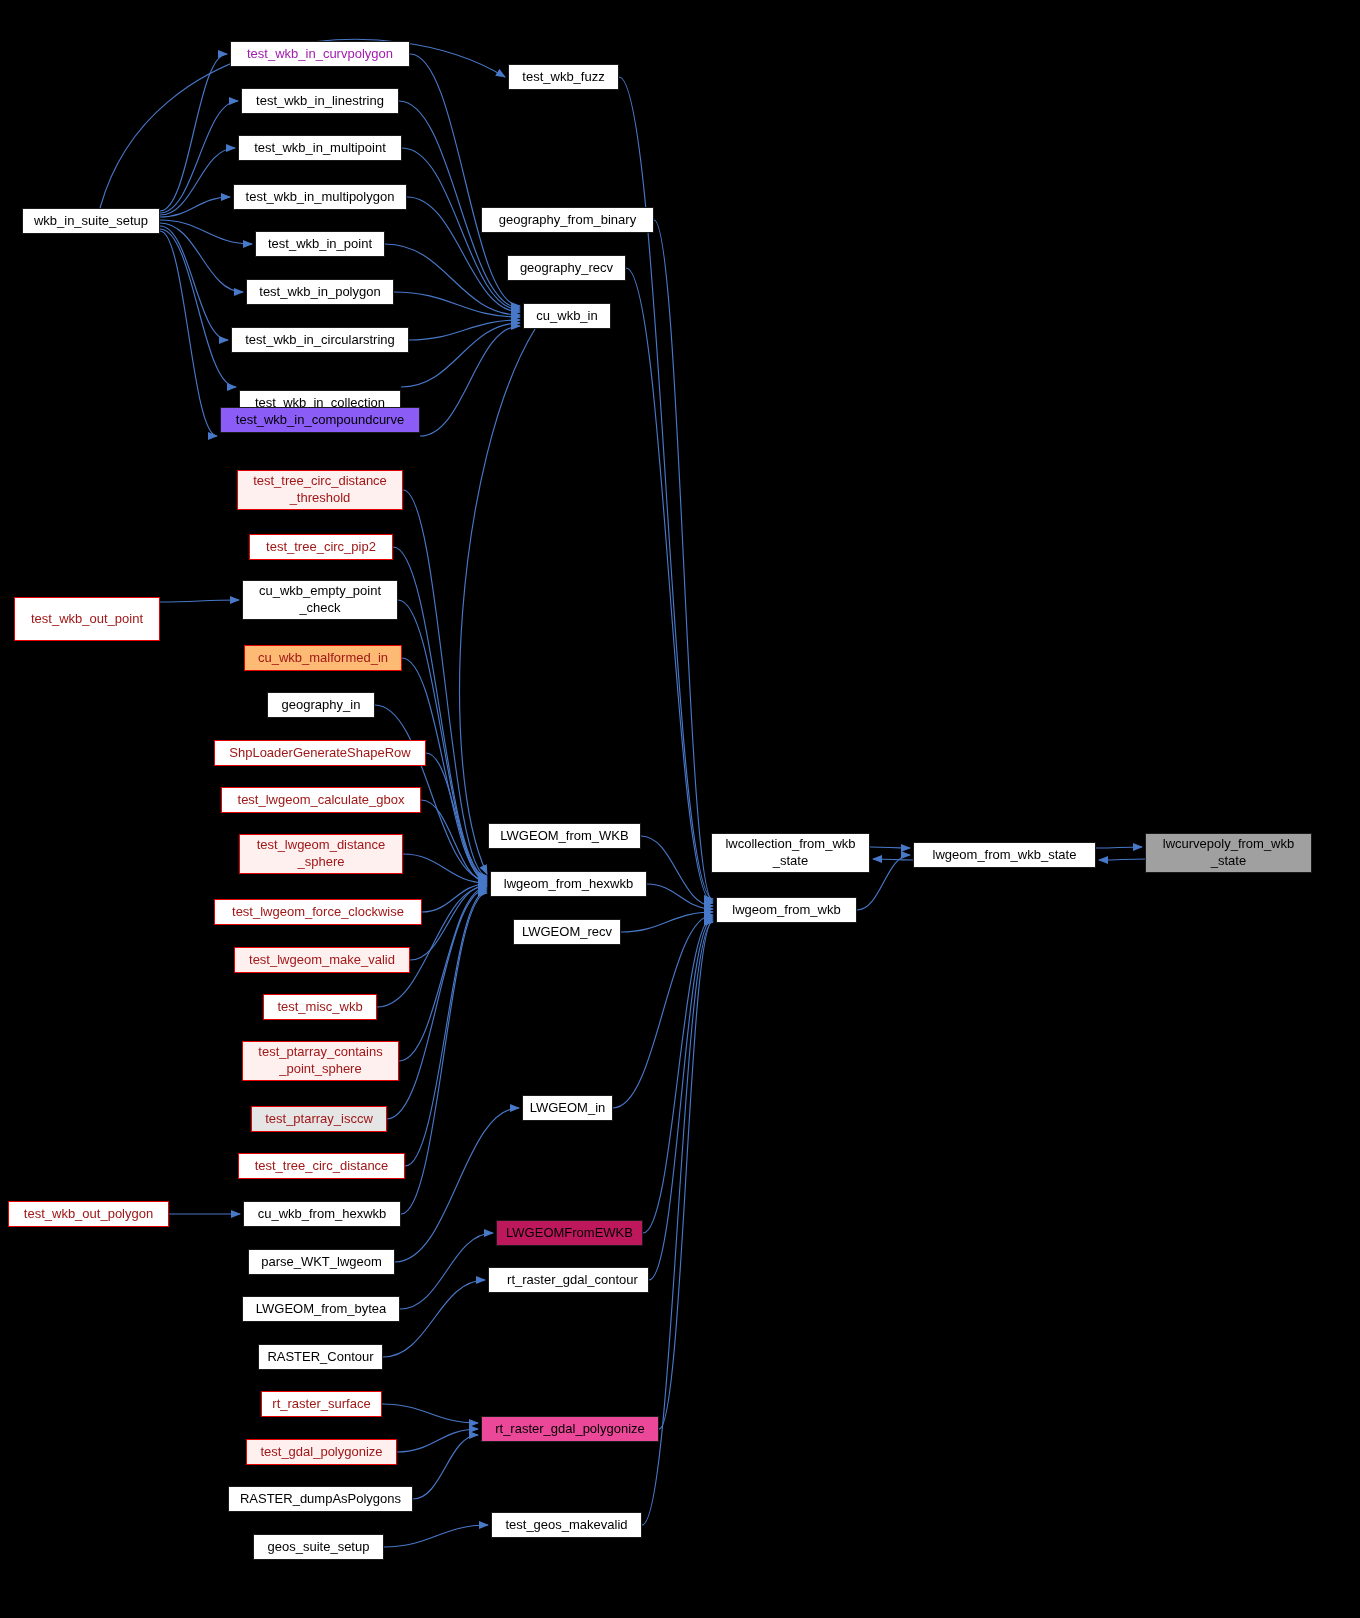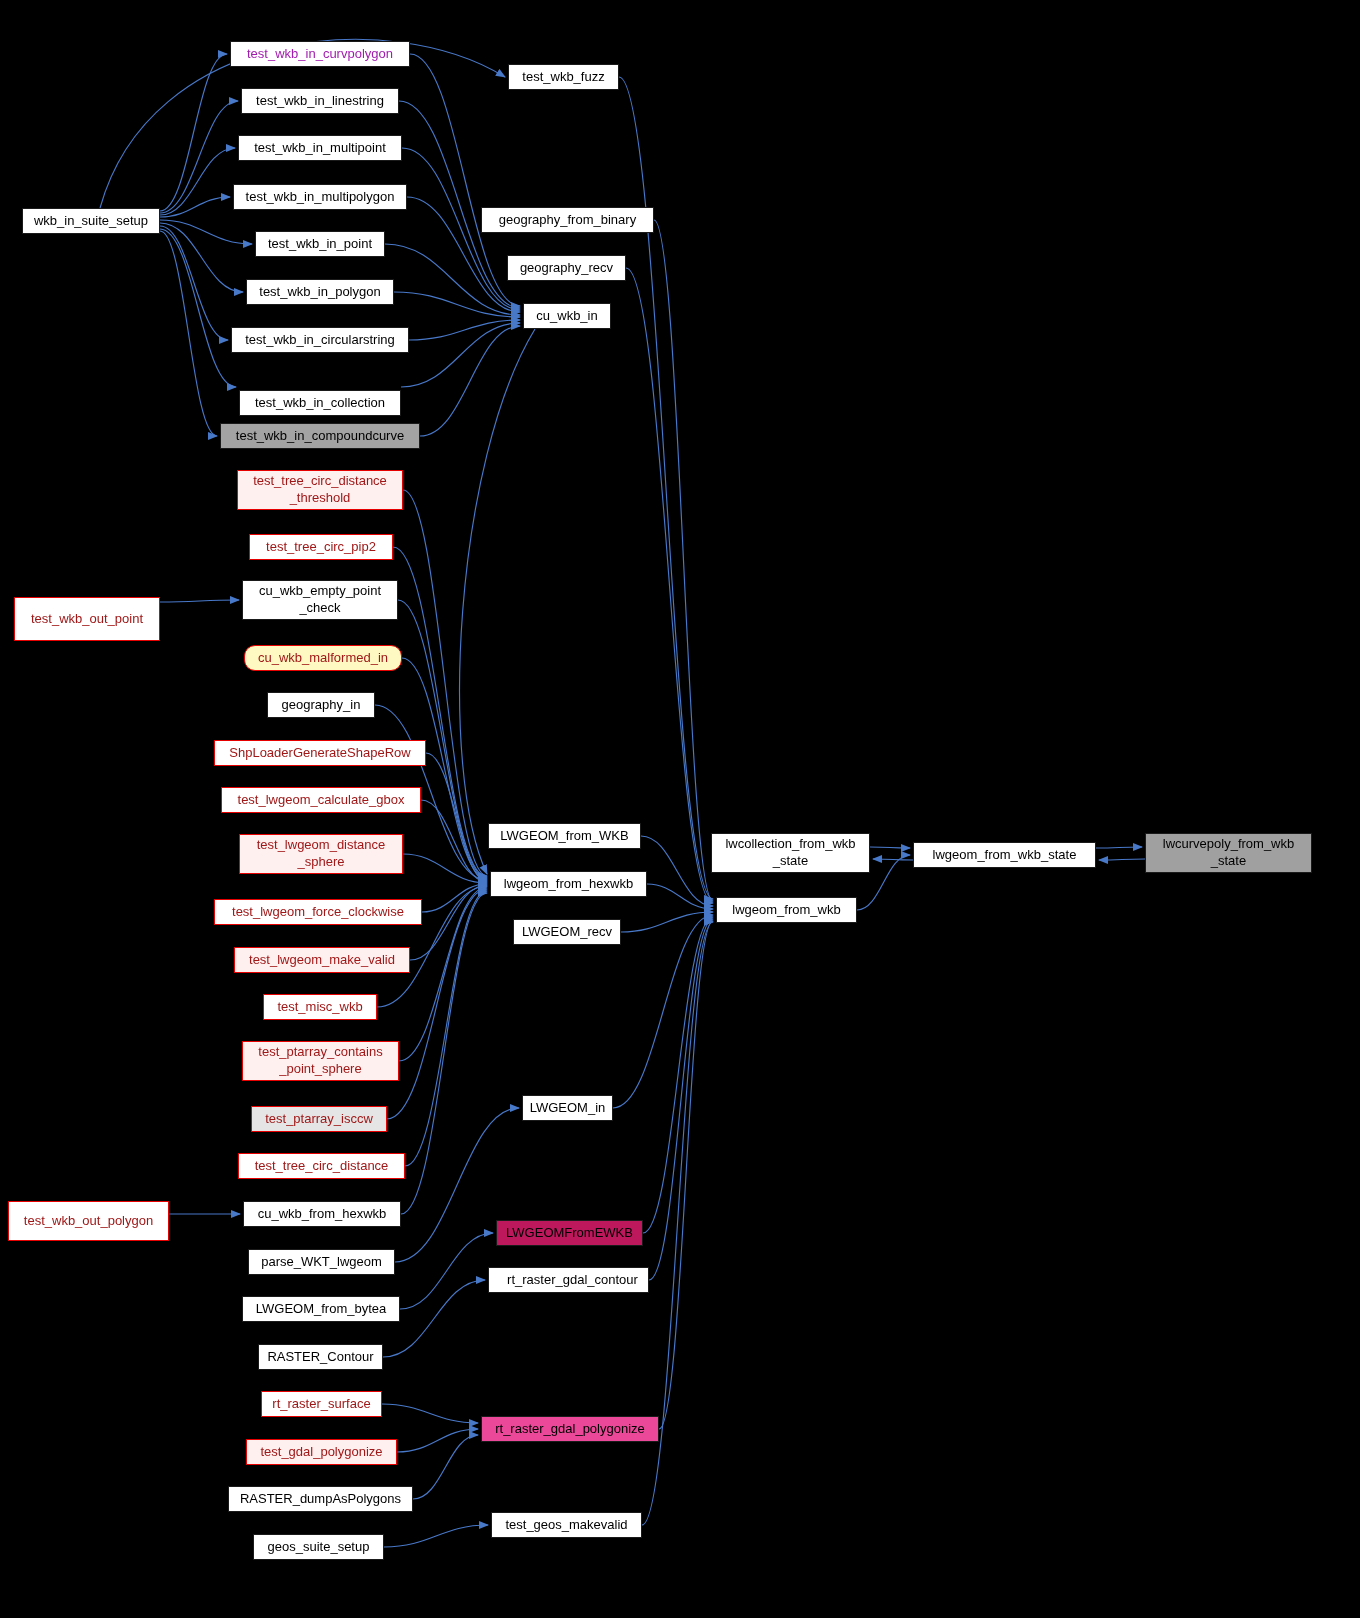--- a/index.html
+++ b/index.html
@@ -100,27 +100,27 @@
     </svg>
     <div class="node" style="left: 22px; top: 208px; width: 138px; height: 26px; background: rgb(255, 255, 255); border-color: rgb(26, 26, 26); color: rgb(0, 0, 0);">wkb_in_suite_setup</div>
     <div class="node" style="left: 230px; top: 41px; width: 180px; height: 26px; background: rgb(255, 255, 255); border-color: rgb(26, 26, 26); color: #a21caf;">test_wkb_in_curvpolygon</div>
     <div class="node" style="left: 241px; top: 88px; width: 158px; height: 26px; background: rgb(255, 255, 255); border-color: rgb(26, 26, 26); color: rgb(0, 0, 0);">test_wkb_in_linestring</div>
     <div class="node" style="left: 238px; top: 135px; width: 164px; height: 26px; background: rgb(255, 255, 255); border-color: rgb(26, 26, 26); color: rgb(0, 0, 0);">test_wkb_in_multipoint</div>
     <div class="node" style="left: 233px; top: 184px; width: 174px; height: 26px; background: rgb(255, 255, 255); border-color: rgb(26, 26, 26); color: rgb(0, 0, 0);">test_wkb_in_multipolygon</div>
     <div class="node" style="left: 255px; top: 231px; width: 130px; height: 26px; background: rgb(255, 255, 255); border-color: rgb(26, 26, 26); color: rgb(0, 0, 0);">test_wkb_in_point</div>
     <div class="node" style="left: 246px; top: 279px; width: 148px; height: 26px; background: rgb(255, 255, 255); border-color: rgb(26, 26, 26); color: rgb(0, 0, 0);">test_wkb_in_polygon</div>
     <div class="node" style="left: 231px; top: 327px; width: 178px; height: 26px; background: rgb(255, 255, 255); border-color: rgb(26, 26, 26); color: rgb(0, 0, 0);">test_wkb_in_circularstring</div>
     <div class="node" style="left: 239px; top: 390px; width: 162px; height: 26px; background: rgb(255, 255, 255); border-color: rgb(26, 26, 26); color: rgb(0, 0, 0);">test_wkb_in_collection</div>
-    <div class="node" style="left: 220px; top: 423px; width: 200px; height: 26px; background: #a3a3a3; border-color: rgb(26, 26, 26); color: rgb(0, 0, 0);">test_wkb_in_compoundcurve</div>
+    <div class="node" style="left: 220px; top: 407px; width: 200px; height: 26px; background: #8b5cf6; border-color: rgb(26, 26, 26); color: rgb(0, 0, 0);">test_wkb_in_compoundcurve</div>
     <div class="node" style="left: 237px; top: 470px; width: 166px; height: 40px; background: rgb(255, 240, 240); border-color: rgb(230, 0, 0); color: rgb(160, 24, 24);">test_tree_circ_distance
 _threshold</div>
     <div class="node" style="left: 249px; top: 534px; width: 144px; height: 26px; background: rgb(255, 255, 255); border-color: rgb(230, 0, 0); color: rgb(160, 24, 24);">test_tree_circ_pip2</div>
     <div class="node" style="left: 242px; top: 580px; width: 156px; height: 40px; background: rgb(255, 255, 255); border-color: rgb(26, 26, 26); color: rgb(0, 0, 0);">cu_wkb_empty_point
 _check</div>
-    <div class="node" style="left: 244px; top: 645px; width: 158px; height: 26px; background: #fef9c3; border-color: rgb(230, 0, 0); color: rgb(160, 24, 24); border-radius: 11px;">cu_wkb_malformed_in</div>
+    <div class="node" style="left: 244px; top: 645px; width: 158px; height: 26px; background: #fdba74; border-color: rgb(230, 0, 0); color: rgb(160, 24, 24);">cu_wkb_malformed_in</div>
     <div class="node" style="left: 267px; top: 692px; width: 108px; height: 26px; background: rgb(255, 255, 255); border-color: rgb(26, 26, 26); color: rgb(0, 0, 0);">geography_in</div>
     <div class="node" style="left: 214px; top: 740px; width: 212px; height: 26px; background: rgb(255, 255, 255); border-color: rgb(230, 0, 0); color: rgb(160, 24, 24);">ShpLoaderGenerateShapeRow</div>
     <div class="node" style="left: 221px; top: 787px; width: 200px; height: 26px; background: rgb(255, 255, 255); border-color: rgb(230, 0, 0); color: rgb(160, 24, 24);">test_lwgeom_calculate_gbox</div>
     <div class="node" style="left: 239px; top: 834px; width: 164px; height: 40px; background: rgb(255, 240, 240); border-color: rgb(230, 0, 0); color: rgb(160, 24, 24);">test_lwgeom_distance
 _sphere</div>
     <div class="node" style="left: 214px; top: 899px; width: 208px; height: 26px; background: rgb(255, 255, 255); border-color: rgb(230, 0, 0); color: rgb(160, 24, 24);">test_lwgeom_force_clockwise</div>
     <div class="node" style="left: 234px; top: 947px; width: 176px; height: 26px; background: rgb(255, 240, 240); border-color: rgb(230, 0, 0); color: rgb(160, 24, 24);">test_lwgeom_make_valid</div>
     <div class="node" style="left: 263px; top: 994px; width: 114px; height: 26px; background: rgb(255, 255, 255); border-color: rgb(230, 0, 0); color: rgb(160, 24, 24);">test_misc_wkb</div>
     <div class="node" style="left: 242px; top: 1041px; width: 157px; height: 40px; background: rgb(255, 240, 240); border-color: rgb(230, 0, 0); color: rgb(160, 24, 24);">test_ptarray_contains
 _point_sphere</div>
@@ -128,21 +128,21 @@
     <div class="node" style="left: 238px; top: 1153px; width: 167px; height: 26px; background: rgb(255, 255, 255); border-color: rgb(230, 0, 0); color: rgb(160, 24, 24);">test_tree_circ_distance</div>
     <div class="node" style="left: 243px; top: 1201px; width: 158px; height: 26px; background: rgb(255, 255, 255); border-color: rgb(26, 26, 26); color: rgb(0, 0, 0);">cu_wkb_from_hexwkb</div>
     <div class="node" style="left: 248px; top: 1249px; width: 147px; height: 26px; background: rgb(255, 255, 255); border-color: rgb(26, 26, 26); color: rgb(0, 0, 0);">parse_WKT_lwgeom</div>
     <div class="node" style="left: 242px; top: 1296px; width: 158px; height: 26px; background: rgb(255, 255, 255); border-color: rgb(26, 26, 26); color: rgb(0, 0, 0);">LWGEOM_from_bytea</div>
     <div class="node" style="left: 258px; top: 1344px; width: 125px; height: 26px; background: rgb(255, 255, 255); border-color: rgb(26, 26, 26); color: rgb(0, 0, 0);">RASTER_Contour</div>
     <div class="node" style="left: 261px; top: 1391px; width: 121px; height: 26px; background: rgb(255, 255, 255); border-color: rgb(230, 0, 0); color: rgb(160, 24, 24);">rt_raster_surface</div>
     <div class="node" style="left: 246px; top: 1439px; width: 151px; height: 26px; background: rgb(255, 240, 240); border-color: rgb(230, 0, 0); color: rgb(160, 24, 24);">test_gdal_polygonize</div>
     <div class="node" style="left: 228px; top: 1486px; width: 185px; height: 26px; background: rgb(255, 255, 255); border-color: rgb(26, 26, 26); color: rgb(0, 0, 0);">RASTER_dumpAsPolygons</div>
     <div class="node" style="left: 253px; top: 1534px; width: 131px; height: 26px; background: rgb(255, 255, 255); border-color: rgb(26, 26, 26); color: rgb(0, 0, 0);">geos_suite_setup</div>
     <div class="node" style="left: 14px; top: 589px; width: 146px; height: 44px; background: rgb(255, 255, 255); border-color: rgb(230, 0, 0); color: rgb(160, 24, 24); margin-top: 8px;">test_wkb_out_point</div>
-    <div class="node" style="left: 8px; top: 1201px; width: 161px; height: 40px; background: rgb(255, 255, 255); border-color: rgb(230, 0, 0); color: rgb(160, 24, 24);">test_wkb_out_polygon</div>
+    <div class="node" style="left: 8px; top: 1201px; width: 161px; height: 26px; background: rgb(255, 255, 255); border-color: rgb(230, 0, 0); color: rgb(160, 24, 24);">test_wkb_out_polygon</div>
     <div class="node" style="left: 508px; top: 64px; width: 111px; height: 26px; background: rgb(255, 255, 255); border-color: rgb(26, 26, 26); color: rgb(0, 0, 0);">test_wkb_fuzz</div>
     <div class="node" style="left: 481px; top: 207px; width: 173px; height: 26px; background: rgb(255, 255, 255); border-color: rgb(26, 26, 26); color: rgb(0, 0, 0);">geography_from_binary</div>
     <div class="node" style="left: 507px; top: 255px; width: 119px; height: 26px; background: rgb(255, 255, 255); border-color: rgb(26, 26, 26); color: rgb(0, 0, 0);">geography_recv</div>
     <div class="node" style="left: 523px; top: 303px; width: 88px; height: 26px; background: rgb(255, 255, 255); border-color: rgb(26, 26, 26); color: rgb(0, 0, 0);">cu_wkb_in</div>
     <div class="node" style="left: 488px; top: 823px; width: 153px; height: 26px; background: rgb(255, 255, 255); border-color: rgb(26, 26, 26); color: rgb(0, 0, 0);">LWGEOM_from_WKB</div>
     <div class="node" style="left: 490px; top: 871px; width: 157px; height: 26px; background: rgb(255, 255, 255); border-color: rgb(26, 26, 26); color: rgb(0, 0, 0);">lwgeom_from_hexwkb</div>
     <div class="node" style="left: 513px; top: 919px; width: 108px; height: 26px; background: rgb(255, 255, 255); border-color: rgb(26, 26, 26); color: rgb(0, 0, 0);">LWGEOM_recv</div>
     <div class="node" style="left: 522px; top: 1095px; width: 91px; height: 26px; background: rgb(255, 255, 255); border-color: rgb(26, 26, 26); color: rgb(0, 0, 0);">LWGEOM_in</div>
     <div class="node" style="left: 496px; top: 1220px; width: 147px; height: 26px; background: #be185d; border-color: rgb(26, 26, 26); color: rgb(0, 0, 0);">LWGEOMFromEWKB</div>
     <div class="node" style="left: 488px; top: 1267px; width: 161px; height: 26px; background: rgb(255, 255, 255); border-color: rgb(26, 26, 26); color: rgb(0, 0, 0); padding-left: 12px;">rt_raster_gdal_contour</div>

